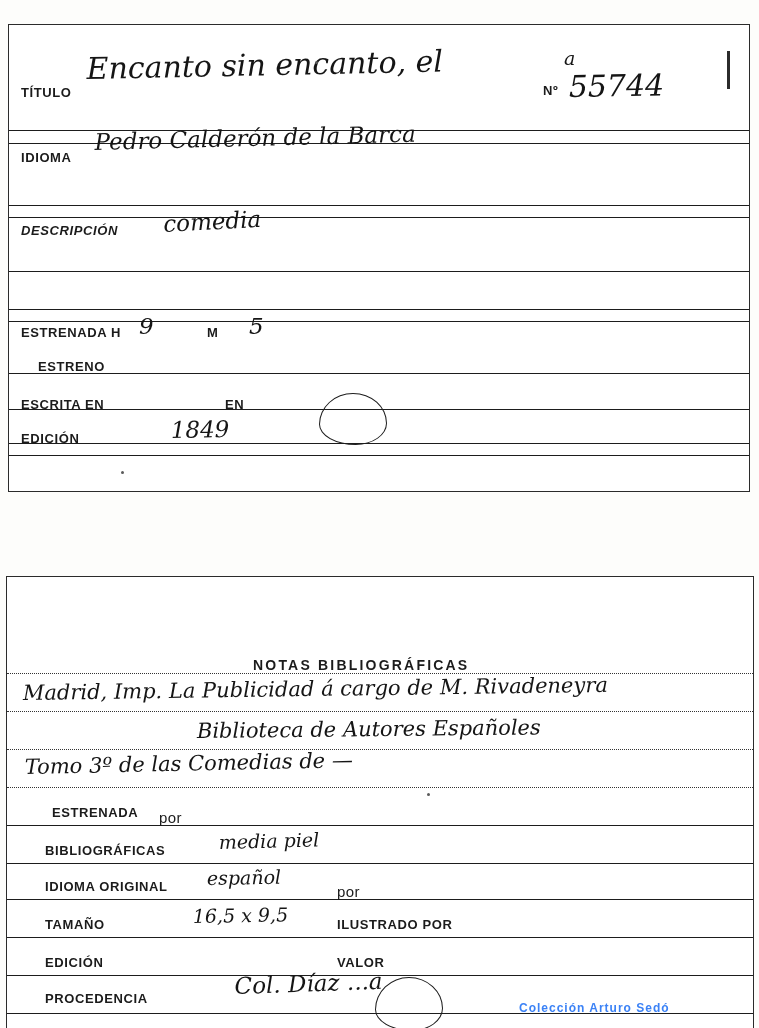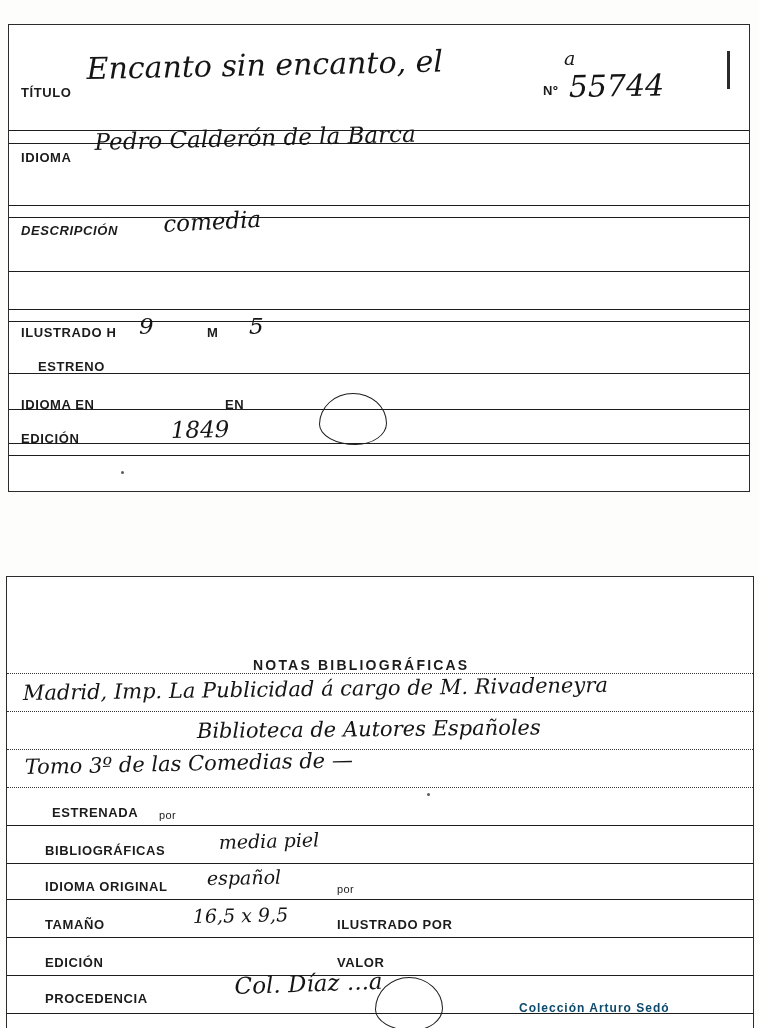--- a/index.html
+++ b/index.html
@@ -60,21 +60,21 @@
   .label {
     position: absolute;
     font-size: 13px;
     letter-spacing: 0.6px;
     font-weight: 700;
     color: #1b1b1b;
     white-space: nowrap;
     font-family: "Liberation Sans", sans-serif;
   }
   .label.small {
-    font-size: 11px;
+    font-size: 15px;
     letter-spacing: 0.4px;
   }
   .label.light {
     font-weight: 400;
     letter-spacing: 0.4px;
   }
   .label.spaced {
     letter-spacing: 2.2px;
   }
 
@@ -94,21 +94,21 @@
     font-size: 23px;
   }
   .hand.sm {
     font-size: 19px;
   }
 
   .stamp {
     position: absolute;
     font-size: 12px;
     letter-spacing: 1px;
-    color: #0c4a6e;
+    color: #3b82f6;
     font-weight: 700;
     white-space: nowrap;
   }
 
   .blob {
     position: absolute;
     border: 1.6px solid #1d1d1d;
     border-radius: 50% 50% 46% 54% / 60% 58% 42% 40%;
     background: transparent;
   }
@@ -149,28 +149,28 @@
 
     <div class="label" style="left:534px; top:58px;">Nº</div>
     <div class="hand big" style="left:560px; top:44px; transform: rotate(-1deg);">55744</div>
 
     <div class="label" style="left:12px; top:125px;">IDIOMA</div>
     <div class="hand mid" style="left:86px; top:104px; transform: rotate(-1.5deg);">Pedro Calderón de la Barca</div>
 
     <div class="label" style="left:12px; top:198px;font-style:italic;">DESCRIPCIÓN</div>
     <div class="hand mid" style="left:155px; top:186px; transform: rotate(-3deg);">comedia</div>
 
-    <div class="label" style="left:12px; top:300px;">ILUSTRADO H</div>
+    <div class="label" style="left:12px; top:300px;">ESTRENADA H</div>
     <div class="hand mid" style="left:130px; top:288px;">9</div>
     <div class="label" style="left:198px; top:300px;">M</div>
     <div class="hand mid" style="left:240px; top:288px;">5</div>
 
     <div class="label" style="left:29px; top:334px;">ESTRENO</div>
 
-    <div class="label" style="left:12px; top:372px;">IDIOMA EN</div>
+    <div class="label" style="left:12px; top:372px;">ESCRITA EN</div>
     <div class="label" style="left:216px; top:372px;">EN</div>
 
     <div class="label" style="left:12px; top:406px;">EDICIÓN</div>
     <div class="hand mid" style="left:162px; top:392px; transform: rotate(-1deg);">1849</div>
 
     <div class="blob" style="left:310px; top:368px; width:66px; height:50px;"></div>
 
     <div class="speck" style="left:306px; top:36px; width:3px; height:3px;"></div>
     <div class="speck" style="left:112px; top:446px; width:3px; height:3px;"></div>
     <div class="edge-mark" style="left:718px; top:26px; width:3px; height:38px;"></div>

